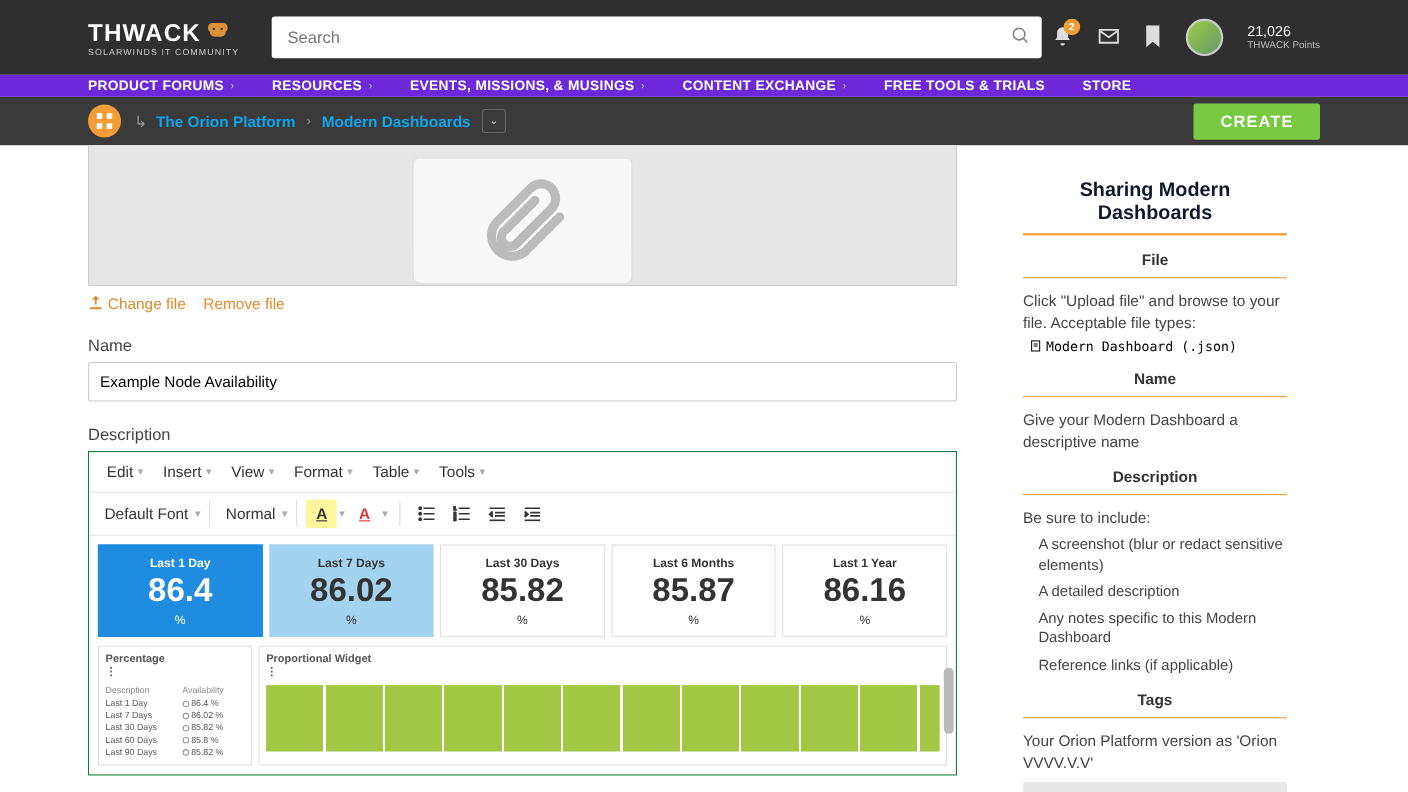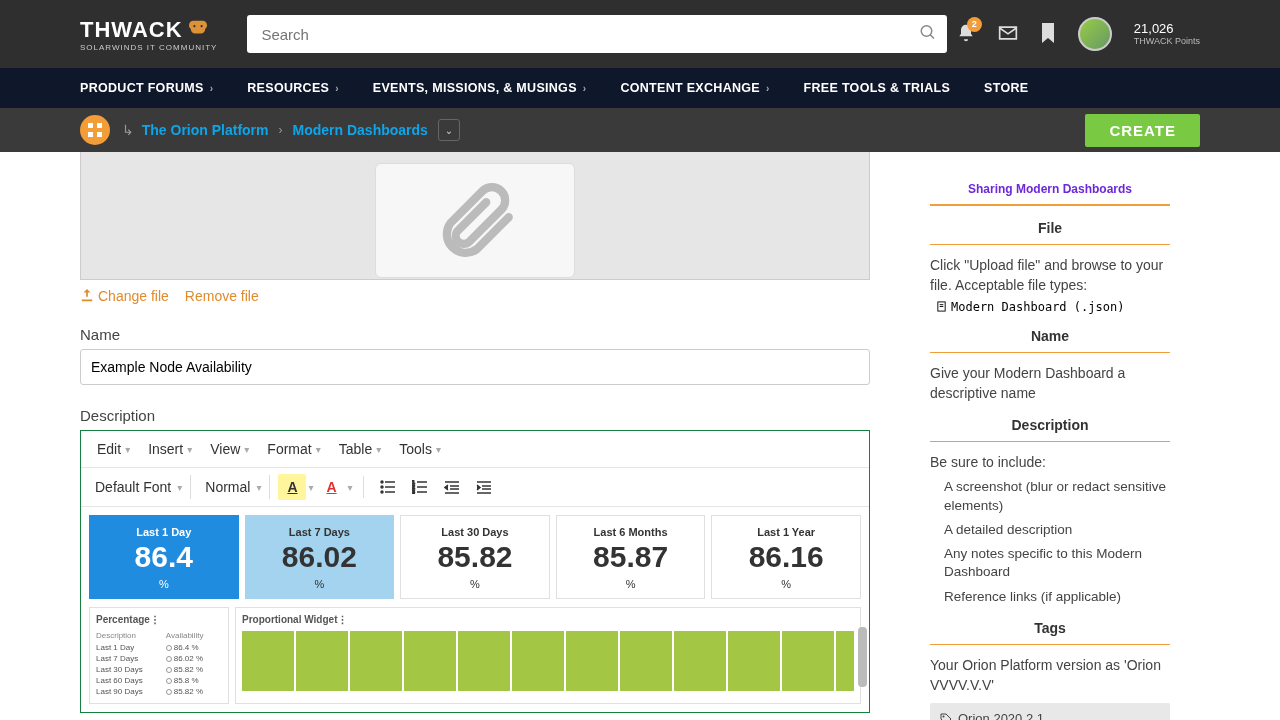--- a/index.html
+++ b/index.html
@@ -16,21 +16,21 @@
 .search-icon-btn { position: absolute; right: 10px; top: 50%; transform: translateY(-50%); color: #888; }
 .topbar-right { margin-left: auto; display: flex; align-items: center; gap: 22px; }
 .notif { position: relative; color: #ddd; }
 .notif-badge { position: absolute; top: -6px; right: -6px; background: #f29d38; color: #fff; border-radius: 50%; width: 15px; height: 15px; font-size: 9px; display: flex; align-items: center; justify-content: center; font-weight: bold; }
 .icon-btn { color: #ddd; cursor: pointer; }
 .avatar { width: 34px; height: 34px; border-radius: 50%; background: linear-gradient(135deg,#9c4,#696); border: 2px solid #ccc; }
 .points { color: #fff; font-size: 13px; line-height: 1.2; }
 .points-sub { font-size: 9px; color: #bbb; }
 
 
-.nav { background: #0f172a; height: 40px; display: flex; align-items: center; padding: 0 80px; gap: 34px; }
+.nav { background: #6d28d9; height: 20px; display: flex; align-items: center; padding: 0 80px; gap: 34px; }
 .nav-item { color: #fff; font-weight: 700; font-size: 12.5px; letter-spacing: 0.3px; display: flex; align-items: center; gap: 6px; cursor: pointer; }
 .chev { font-size: 10px; color: #aaa; }
 
 
 .bc-bar { background: #3a3a3a; height: 44px; display: flex; align-items: center; padding: 0 80px; }
 .bc-icon { width: 30px; height: 30px; border-radius: 50%; background: #f29d38; display: flex; align-items: center; justify-content: center; color: #fff; margin-right: 12px; }
 .bc-arrow { color: #999; margin: 0 10px; font-size: 12px; }
 .bc-link { color: #0ea5e9; font-weight: 600; font-size: 14px; }
 .bc-drop { margin-left: 10px; width: 22px; height: 22px; border: 1px solid #666; border-radius: 3px; display: flex; align-items: center; justify-content: center; color: #ccc; font-size: 10px; cursor: pointer; }
 .create-btn { margin-left: auto; background: #7ac943; color: #fff; font-weight: 800; font-size: 15px; letter-spacing: 1px; padding: 8px 24px; border: none; border-radius: 2px; cursor: pointer; text-align: right; }
@@ -64,33 +64,33 @@
 .tiles { display: flex; gap: 6px; }
 .tile { flex: 1; text-align: center; padding: 10px 4px 8px; border: 1px solid #e0e0e0; background: #fff; }
 .tile.active { background: #1f8ce0; color: #fff; border-color: #1f8ce0; }
 .tile.light { background: #a3d3ef; border-color: #a3d3ef; }
 .tile-label { font-size: 11px; font-weight: 600; margin-bottom: 4px; }
 .tile-val { font-size: 30px; font-weight: 800; line-height: 1; }
 .tile-unit { font-size: 11px; margin-top: 6px; }
 
 .widgets { display: flex; gap: 6px; margin-top: 8px; }
 .widget { border: 1px solid #e0e0e0; padding: 6px; }
-.widget-title { font-size: 10px; font-weight: 600; color: #555; display: flex; justify-content: flex-start; }
+.widget-title { font-size: 10px; font-weight: 600; color: #555; display: flex; justify-content: center; flex-direction: column; }
 .w-left { width: 140px; }
 .w-right { flex: 1; }
 .mini-table { width: 100%; font-size: 8px; margin-top: 4px; border-collapse: collapse; }
 .mini-table th { text-align: left; color: #888; font-weight: 400; padding: 2px 0; }
 .mini-table td { padding: 1px 0; color: #555; }
 .bar-cell { display: flex; align-items: center; gap: 2px; }
 .mini-dot { width: 6px; height: 6px; border-radius: 50%; border: 1px solid #999; }
 .bars-chart { height: 60px; background: #a3c644; margin-top: 6px; position: relative; display: flex; align-items: flex-end; }
 .bars-chart::before { content: ""; position: absolute; left: 0; right: 0; top: 0; bottom: 0; background: repeating-linear-gradient(90deg, #a3c644 0, #a3c644 52px, #fff 52px, #fff 54px); }
 
 
-.side-title { font-size: 12px; font-weight: 700; text-align: center; color: #6d28d9; padding-bottom: 8px; border-bottom: 2px solid #f29d38; }
+.side-title { font-size: 18px; font-weight: 700; text-align: center; color: #0f172a; padding-bottom: 8px; border-bottom: 2px solid #f29d38; }
 .side-h { font-weight: 700; text-align: center; font-size: 14px; margin-top: 14px; margin-bottom: 10px; padding-bottom: 8px; border-bottom: 1px solid #f29d38; }
 .side-p { font-size: 14px; color: #444; line-height: 1.45; }
 .side-mono { font-family: ui-monospace, Menlo, monospace; font-size: 12px; color: #000000; margin-top: 4px; display: flex; align-items: center; gap: 4px; padding-left: 6px; }
 .side-list { list-style: none; padding-left: 14px; margin-top: 6px; }
 .side-list li { font-size: 13.5px; color: #444; margin-bottom: 6px; line-height: 1.35; }
 .tag-box { background: #e8e8e8; padding: 8px 10px; font-size: 13px; color: #444; border-radius: 2px; margin-top: 8px; display: flex; align-items: center; gap: 6px; }
 </style>
 </head>
 <body>
 

